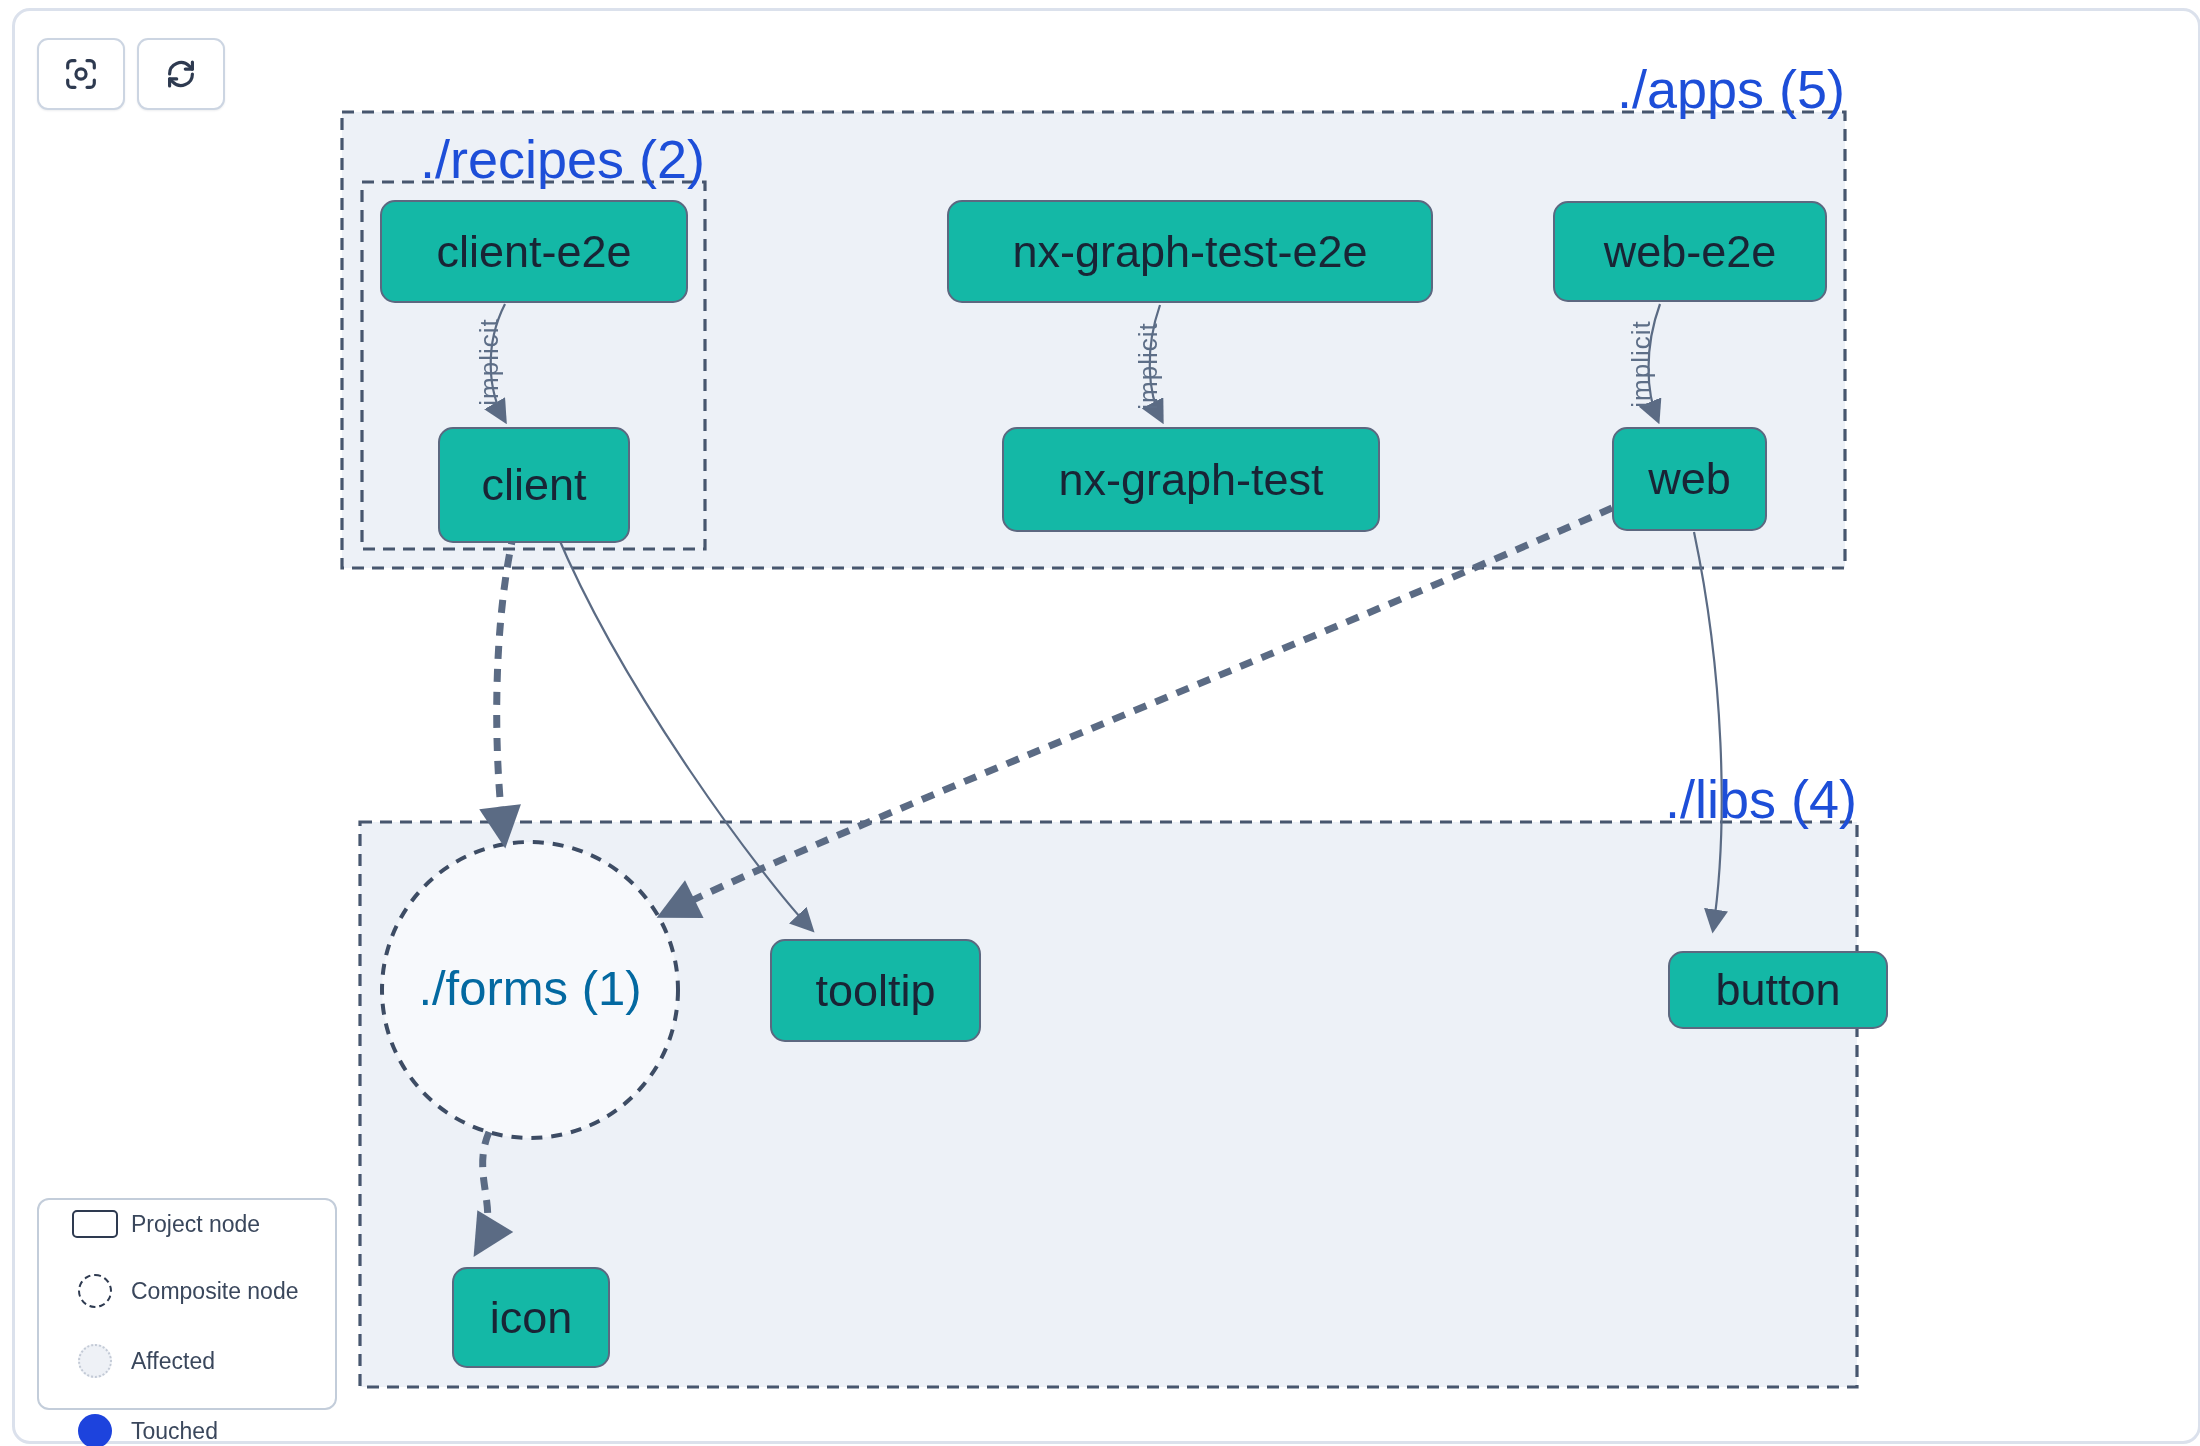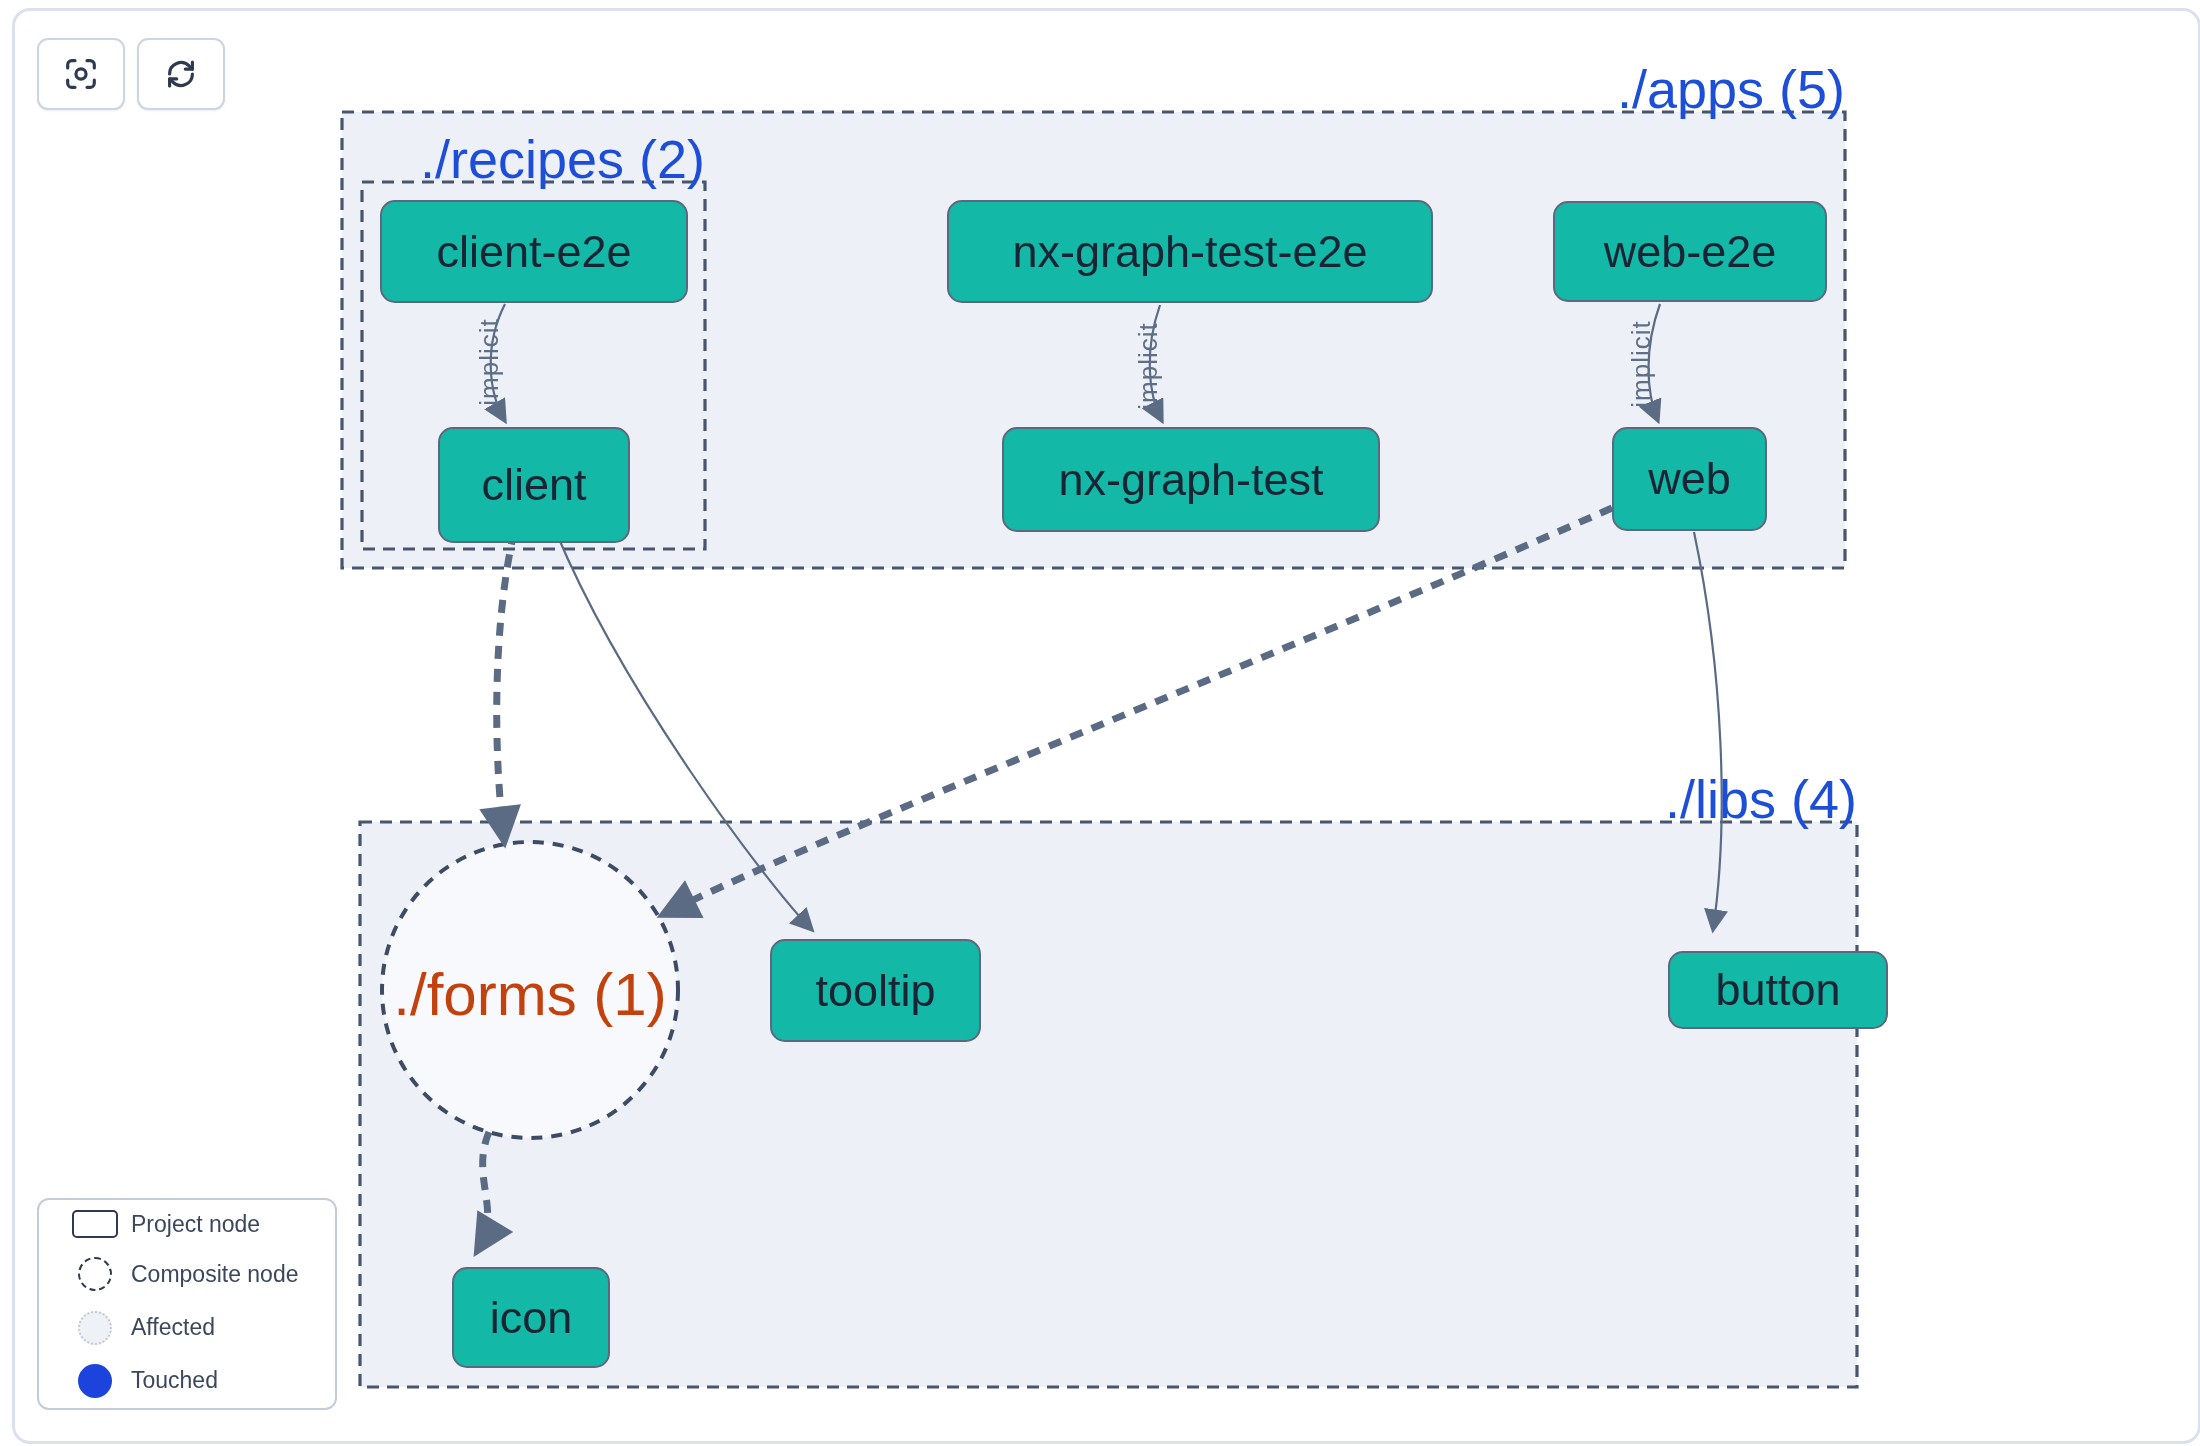--- a/index.html
+++ b/index.html
@@ -13,24 +13,24 @@
         box-shadow:0 1px 2px rgba(30,41,59,0.08);}
   .toolbar-btn svg{width:38px;height:38px;stroke:#2e3a50;fill:none;stroke-width:2;
         stroke-linecap:round;stroke-linejoin:round;}
   .group-label{position:absolute;color:#1d4ed8;font-size:54px;text-align:right;white-space:nowrap;}
   .node{position:absolute;display:flex;align-items:center;justify-content:center;box-sizing:border-box;
         background:#14b8a6;border:2.5px solid #5c6880;border-radius:15px;color:#192435;
         font-size:45px;white-space:nowrap;cursor:pointer;}
   .edge-label{position:absolute;color:#5d6e87;font-size:26px;letter-spacing:1px;
         transform:translate(-50%,-50%) rotate(-90deg);white-space:nowrap;}
   .forms-label{position:absolute;left:382px;top:960px;width:296px;text-align:center;
-        color:#c2410c;font-size:60px;}
+        color:#0369a1;font-size:49px;}
   .legend{position:absolute;left:37px;top:1198px;width:300px;height:212px;background:#ffffff;
         border:2px solid #c3cdda;border-radius:12px;box-sizing:border-box;
-        display:flex;flex-direction:column;justify-content:space-between;padding:10px 10px 10px 20px;}
+        display:flex;flex-direction:column;justify-content:flex-start;padding:10px 10px 10px 20px;gap:36px;}
   .legend-row{display:flex;align-items:center;}
   .legend-swatch-wrap{width:72px;display:flex;justify-content:center;align-items:center;}
   .legend-label{color:#3a475c;font-size:23px;}
   .sw-project{width:46px;height:28px;border:2.5px solid #2e3a50;border-radius:5px;background:#ffffff;box-sizing:border-box;}
   .sw-composite{width:34px;height:34px;border:2.5px dashed #2e3a50;border-radius:50%;background:#ffffff;box-sizing:border-box;}
   .sw-affected{width:34px;height:34px;border:2px dotted #c3cad6;border-radius:50%;background:#eef1f6;box-sizing:border-box;}
   .sw-touched{width:34px;height:34px;border-radius:50%;}
 </style>
 </head>
 <body>

